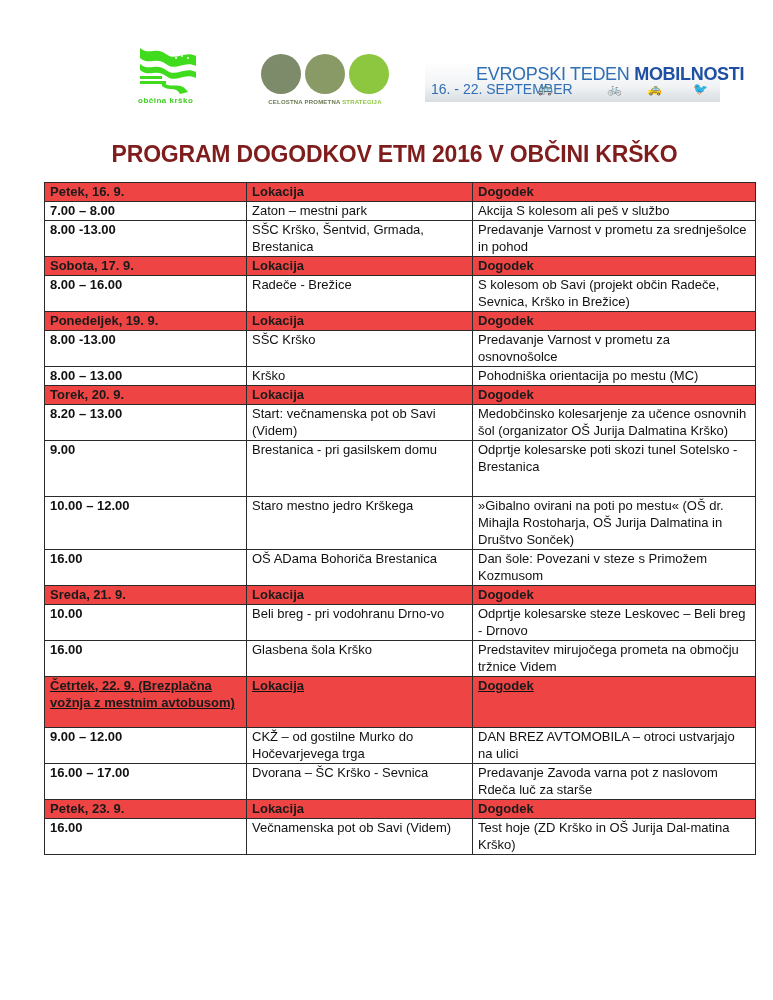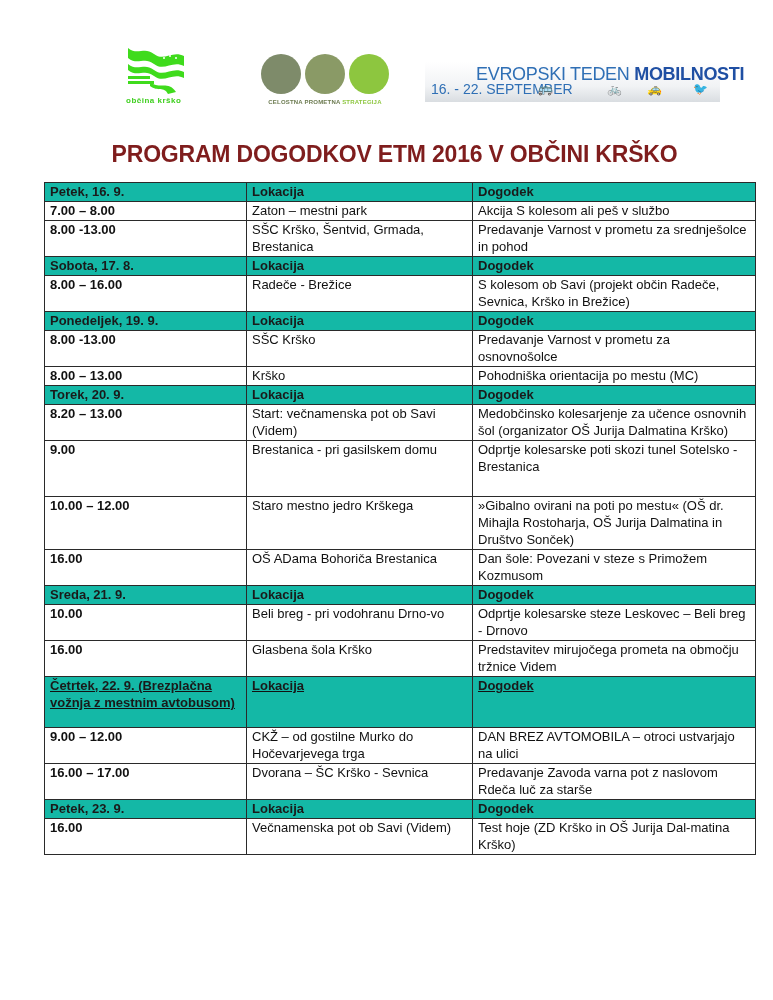--- a/index.html
+++ b/index.html
@@ -1,35 +1,35 @@
 <!DOCTYPE html>
 <html><head>
 <meta charset="utf-8">
 <style>
   html,body{margin:0;padding:0;background:#fff;}
   body{width:773px;height:1000px;position:relative;overflow:hidden;font-family:"Liberation Sans",sans-serif;color:#111;}
   .logos{position:absolute;top:40px;left:0;width:773px;height:80px;}
-  .logo-krsko{position:absolute;left:124px;top:6px;width:64px;height:62px;}
+  .logo-krsko{position:absolute;left:136px;top:6px;width:64px;height:62px;}
   .logo-krsko .txt{position:absolute;left:2px;top:50px;font-size:8px;font-weight:bold;color:#3fcf1f;letter-spacing:0.5px;white-space:nowrap;}
   .logo-cps{position:absolute;left:258px;top:14px;width:134px;height:60px;}
   .logo-cps .circles{display:flex;gap:4px;justify-content:center;}
   .logo-cps .c{width:40px;height:40px;border-radius:50%;}
   .logo-cps .txt{font-size:6px;font-weight:bold;text-align:center;margin-top:5px;color:#6b7a4f;letter-spacing:0.2px;white-space:nowrap;}
   .logo-cps .txt span{color:#8dc63f;}
   .logo-etm{position:absolute;left:425px;top:22px;width:295px;height:40px;background:linear-gradient(to bottom,#ffffff 0%,#f1f3f5 60%,#d9dde1 100%);}
   .logo-etm .l1{position:absolute;left:6px;top:2px;font-size:18px;color:#2f6fb5;white-space:nowrap;letter-spacing:-0.3px;margin-left:45px;}
   .logo-etm .l1 b{color:#1f4fa3;}
   .logo-etm .l2{position:absolute;left:6px;top:19px;font-size:14px;color:#2f6fb5;white-space:nowrap;}
   .logo-etm .ic{position:absolute;top:20px;font-size:12px;}
   h1{position:absolute;top:133px;left:0;width:773px;margin:8px;text-align:center;font-size:23px;font-weight:bold;letter-spacing:-0.2px;color:#7f1d1d;}
   table{position:absolute;left:44px;top:182px;width:712px;border-collapse:collapse;font-size:13px;line-height:17px;}
   td{border:1.5px solid #2a2a2a;vertical-align:top;padding:0 4px 1px 5px;}
   td.c1{width:192px;font-weight:bold;}
   td.c2{width:216px;}
-  tr.hdr td{background:#14b8a6;font-weight:bold;color:#1a1a1a;}
+  tr.hdr td{background:#ef4444;font-weight:bold;color:#1a1a1a;}
 </style>
 </head>
 <body>
 
 <div class="logos">
   <div class="logo-krsko">
     <svg width="64" height="50" viewBox="0 0 64 50">
       <path d="M4 2 C14 10,20 0,30 8 C40 16,48 4,60 10 L60 20 C48 14,40 26,30 18 C20 10,14 20,4 12 Z" fill="#3fdb1c"></path>
       <path d="M4 18 C14 26,20 16,30 24 C40 32,48 20,60 26 L60 32 C48 26,40 38,30 30 C20 22,14 32,4 24 Z" fill="#3fdb1c"></path>
       <rect x="4" y="30" width="22" height="3" fill="#3fdb1c"></rect>
@@ -74,21 +74,21 @@
         <td class="c1">7.00 – 8.00</td>
         <td class="c2">Zaton – mestni park</td>
         <td class="c3">Akcija S kolesom ali peš v službo</td>
       </tr>
       <tr>
         <td class="c1">8.00 -13.00</td>
         <td class="c2">SŠC Krško, Šentvid, Grmada, Brestanica</td>
         <td class="c3">Predavanje Varnost v prometu za srednješolce in pohod</td>
       </tr>
       <tr class="hdr">
-        <td class="c1">Sobota, 17. 8.</td>
+        <td class="c1">Sobota, 17. 9.</td>
         <td class="c2">Lokacija</td>
         <td class="c3">Dogodek</td>
       </tr>
       <tr style="height: 36px;">
         <td class="c1">8.00 – 16.00</td>
         <td class="c2">Radeče - Brežice</td>
         <td class="c3">S kolesom ob Savi (projekt občin Radeče, Sevnica, Krško in Brežice)</td>
       </tr>
       <tr class="hdr">
         <td class="c1">Ponedeljek, 19. 9.</td>

